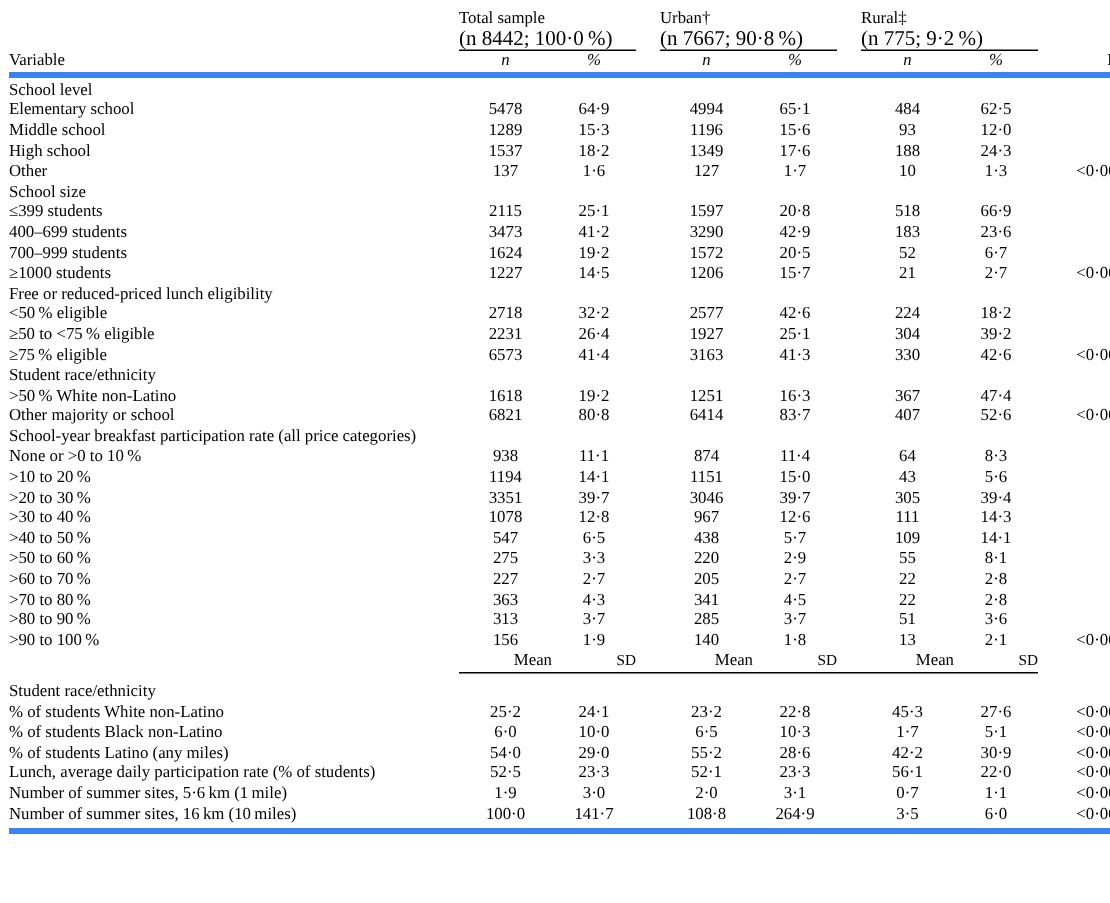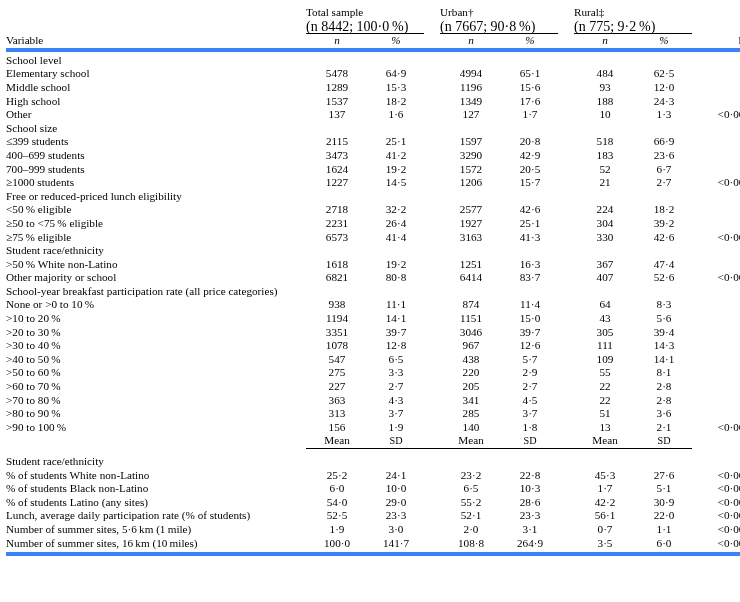--- a/index.html
+++ b/index.html
@@ -67,21 +67,21 @@
     font-style: normal;
   }
   .sect td {
     text-align: left;
     padding-top: 1px;
   }
   .num { text-align: center; }
   .pval { text-align: right; padding-right: 2px; }
   .indent1 { padding-left: 14px; }
   .meanhead td {
-    text-align: center;
+    text-align: right;
     padding-top: 3px;
     padding-bottom: 2px;
   }
   .meanhead td.sd { font-variant: small-caps; font-size: 10.2px; }
   .spacer-row td { height: 6px; }
   .hdr-rule-cell { border-bottom: 1px solid #000; }
 </style>
 </head>
 <body>
 
@@ -454,21 +454,21 @@
           <td class="num">10·0</td>
           <td></td>
           <td class="num">6·5</td>
           <td class="num">10·3</td>
           <td></td>
           <td class="num">1·7</td>
           <td class="num">5·1</td>
           <td class="pval">&lt;0·001</td>
         </tr>
         <tr>
-          <td class="indent1">% of students Latino (any sites)</td>
+          <td class="indent1">% of students Latino (any miles)</td>
           <td class="num">54·0</td>
           <td class="num">29·0</td>
           <td></td>
           <td class="num">55·2</td>
           <td class="num">28·6</td>
           <td></td>
           <td class="num">42·2</td>
           <td class="num">30·9</td>
           <td class="pval">&lt;0·001</td>
         </tr>

